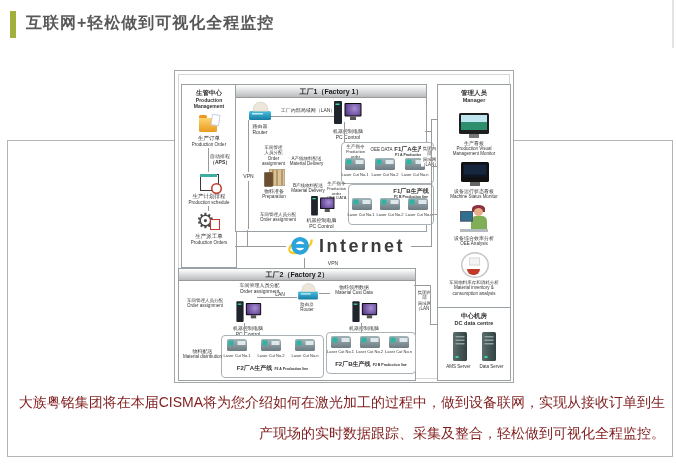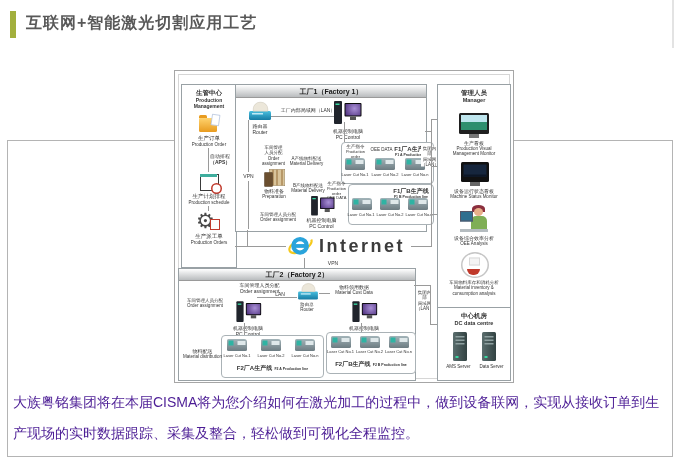--- a/index.html
+++ b/index.html
@@ -7,21 +7,21 @@
        font-family:"Liberation Sans","DejaVu Sans",sans-serif;color:#333;}
   
   .accent{position:absolute;left:10px;top:11px;width:6px;height:27px;background:#a2af3d;}
   .page-title{position:absolute;left:26px;top:13px;font-size:16px;font-weight:bold;
               color:#585858;letter-spacing:1px;margin:0;}
   .edge{position:absolute;right:2px;top:0;width:2px;height:48px;background:#e3e3e3;}
   
   .content-box{position:absolute;left:7px;top:140px;width:664px;height:315px;
                border:1px solid #b4b4b4;background:#fff;}
   .desc{position:absolute;left:13px;top:387px;width:652px;font-size:14px;
-        line-height:31px;color:#4c1d95;margin:0;}
+        line-height:31px;color:#7f1d1d;margin:0;text-align:right;}
   
   .dscale{position:absolute;left:174px;top:70px;width:680px;height:626px;
           transform:scale(0.5);transform-origin:0 0;background:#fff;}
   .diagram{position:absolute;left:0;top:0;width:676px;height:622px;background:#fff;
            border:2px solid #a6a6a6;box-shadow:inset 0 0 0 6px #fff,inset 0 0 0 8px #d6d6d6;
            line-height:1.15;}
   .box{position:absolute;border:2px solid #99a1a5;background:#fff;}
   .pbox{position:absolute;border:2px solid #aab2b6;border-radius:8px;background:#fff;}
   .hdr{height:24px;line-height:24px;text-align:center;font-weight:bold;font-size:14px;
        color:#1a1a1a;background:linear-gradient(#ffffff,#b9bcbe);border-bottom:2px solid #9a9a9a;}
@@ -85,21 +85,21 @@
   .server:before{content:"";position:absolute;left:5px;top:8px;width:18px;height:3px;background:#8ea0a0;
                  box-shadow:0 7px 0 #8ea0a0,0 14px 0 #8ea0a0;}
   .server:after{content:"";position:absolute;left:5px;bottom:6px;width:6px;height:4px;background:#39d6a0;}
   .inet-text{position:absolute;font-size:36px;font-weight:bold;color:#3c3c3c;letter-spacing:5px;}
   .whitebg{background:#fff;}
 </style>
 </head>
 <body>
 
 <span class="accent"></span>
-<h1 class="page-title">互联网+智能激光切割应用工艺</h1>
+<h1 class="page-title">互联网+轻松做到可视化全程监控</h1>
 <span class="edge"></span>
 
 <div class="content-box"></div>
 <p class="desc">大族粤铭集团将在本届CISMA将为您介绍如何在激光加工的过程中，做到设备联网，实现从接收订单到生产现场的实时数据跟踪、采集及整合，轻松做到可视化全程监控。</p>
 
 <div class="dscale">
 <div class="diagram">
 
   <div class="box" style="left:12px;top:26px;width:108px;height:364px;">
     <div class="nd t13 b" style="left:0;top:8px;width:108px;">生管中心</div>

